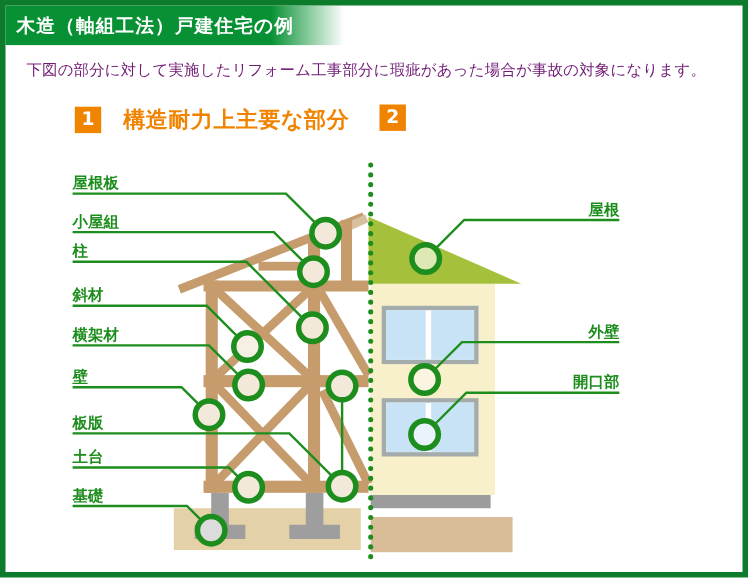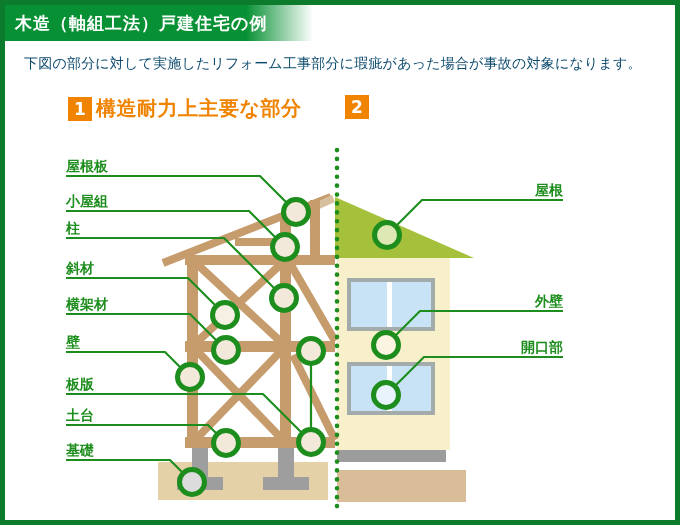--- a/index.html
+++ b/index.html
@@ -3,27 +3,27 @@
 <meta charset="utf-8">
 <style>
   html,body{margin:0;padding:0;}
   body{width:680px;height:525px;overflow:hidden;background:#ffffff;
        font-family:"DejaVu Sans","Liberation Sans",sans-serif;}
   .page{position:relative;width:680px;height:525px;background:#ffffff;box-sizing:border-box;}
   .frame{position:absolute;inset:0;border:5px solid #0c7c2c;pointer-events:none;z-index:5;}
   .titlebar{position:absolute;left:5px;top:5px;right:5px;height:36px;
             background:linear-gradient(to right,#089134 0%,#089134 36%,#ffffff 46%,#ffffff 100%);padding-left:14px;}
   .title{position:absolute;left:10px;top:7px;color:#ffffff;font-size:17px;font-weight:bold;letter-spacing:1px;}
-  .intro{position:absolute;left:24px;top:55px;width:645px;font-size:14px;color:#0c4a6e;letter-spacing:0.2px;}
+  .intro{position:absolute;left:24px;top:55px;width:645px;font-size:14px;color:#701a75;letter-spacing:0.2px;}
   .section{position:absolute;top:95px;display:flex;align-items:center;}
   .section.s1{left:68px;}
   .section.s2{left:345px;}
   .numbox{display:inline-flex;align-items:center;justify-content:center;width:24px;height:24px;
           background:#f08300;color:#ffffff;font-size:17px;font-weight:bold;}
-  .sectitle{margin-left:4px;color:#f08300;font-size:20px;font-weight:bold;letter-spacing:0.5px;}
+  .sectitle{margin-left:20px;color:#f08300;font-size:20px;font-weight:bold;letter-spacing:0.5px;}
   svg{position:absolute;left:0;top:0;}
   .part-label{font-family:"DejaVu Sans","Liberation Sans",sans-serif;font-size:14px;font-weight:bold;fill:#1d8e1d;}
   .part-label.right{text-anchor:end;}
   .leader{stroke:#1d8e1d;stroke-width:2.2;fill:none;}
   .marker{stroke:#1d8e1d;stroke-width:5;}
   .timber{fill:#c69c6d;}
   .timber-line{stroke:#c69c6d;stroke-width:8;fill:none;}
 </style>
 </head>
 <body>

